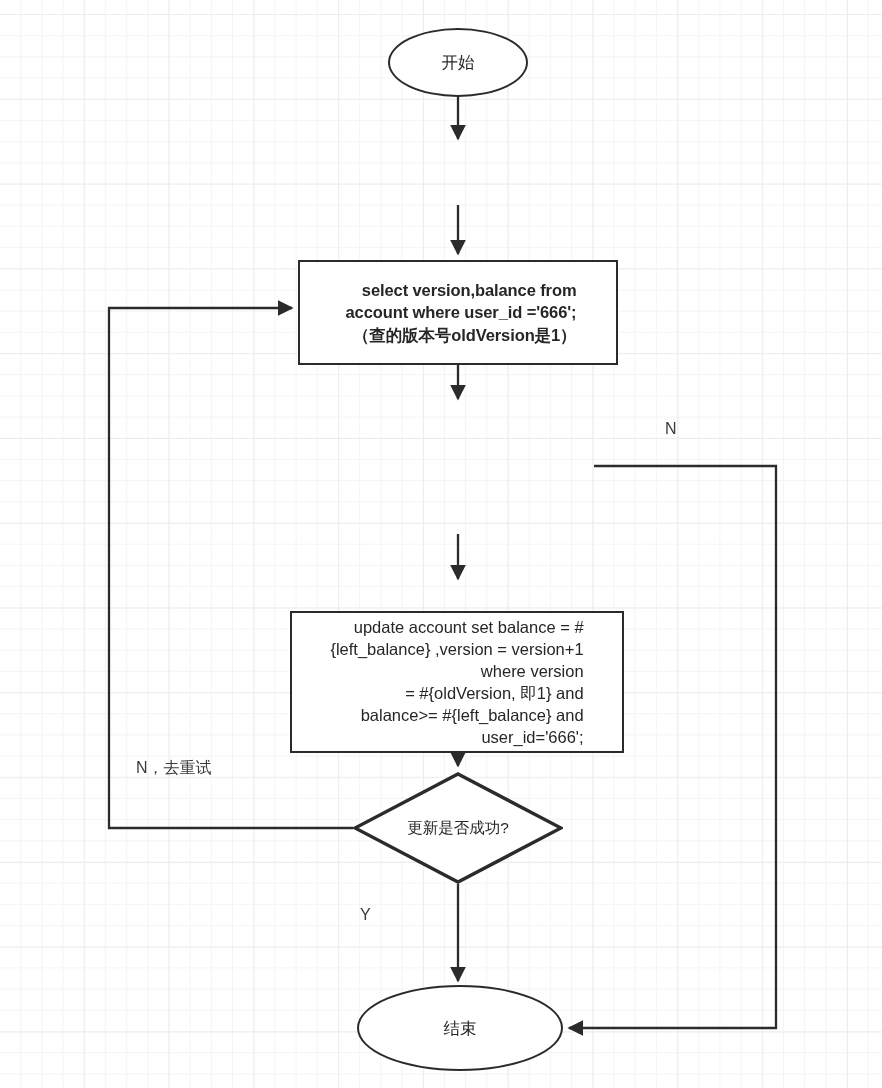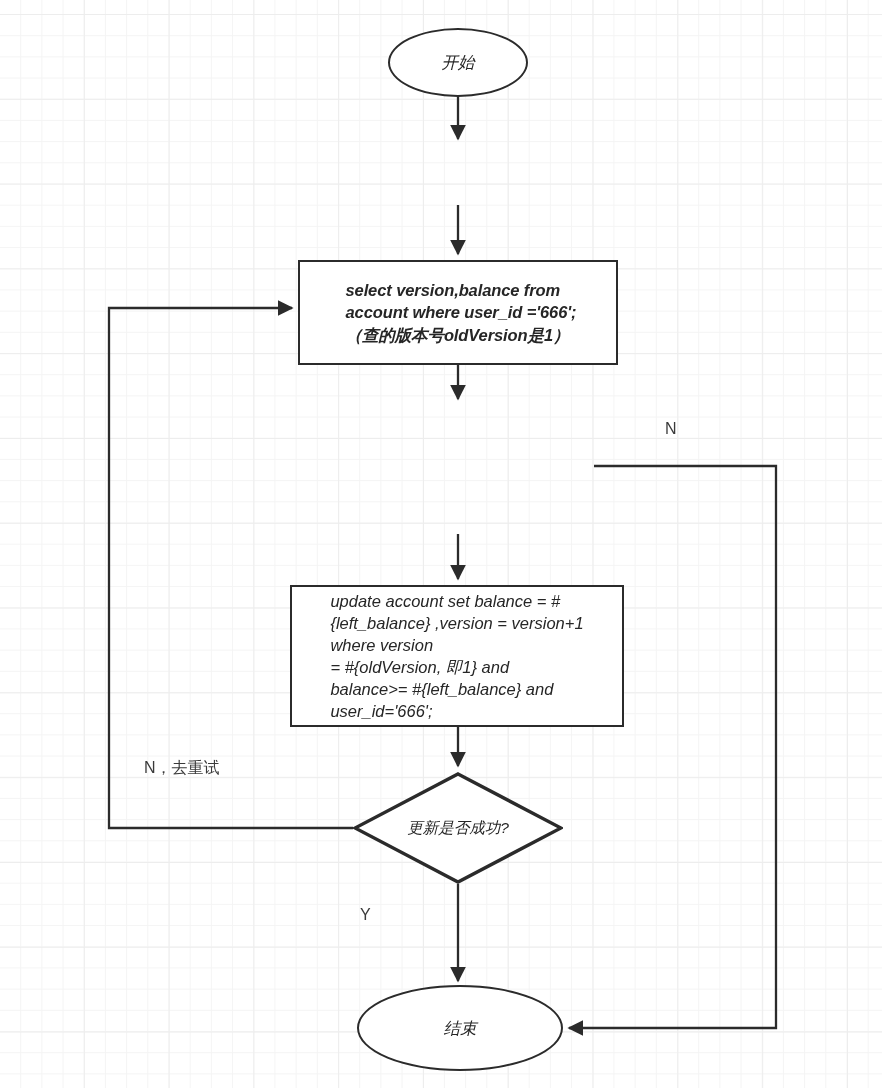--- a/index.html
+++ b/index.html
@@ -34,23 +34,22 @@
     top: 0;
     width: 882px;
     height: 1088px;
   }
   .node {
     position: absolute;
     box-sizing: border-box;
     display: flex;
     align-items: center;
     justify-content: center;
-    text-align: left;
+    text-align: right;
     color: #262626;
-    font-style: italic;
   }
   .node .txt {
     white-space: pre-line;
     line-height: 1.34;
   }
   .terminator {
     border: 2.4px solid #2b2b2b;
     border-radius: 50%;
     background: #ffffff;
     font-size: 16.5px;
@@ -118,21 +117,21 @@
   </div>
 
 
   <div class="node process bold" style="left:298px; top:260px; width:320px; height:105px;padding-left:6px;">
     <span class="txt">select version,balance from
 account where user_id ='666';
 （查的版本号oldVersion是1）</span>
   </div>
 
 
-  <div class="node process" style="left:290px; top:585px; width:334px; height:142px;">
+  <div class="node process" style="left:290px; top:611px; width:334px; height:142px;">
     <span class="txt">update account set balance = #
 {left_balance} ,version = version+1
 where version
 = #{oldVersion, 即1} and
 balance&gt;= #{left_balance} and
 user_id='666';</span>
   </div>
 
   <div class="node decision" style="left:353px; top:772px; width:210px; height:112px;">
     <svg class="dshape" viewBox="0 0 210 112" preserveAspectRatio="none">
@@ -140,17 +139,17 @@
     </svg>
     <span class="txt">更新是否成功?</span>
   </div>
 
   <div class="node terminator" style="left:357px; top:985px; width:206px; height:86px;">
     <span class="txt">结束</span>
   </div>
 
   <div class="edge-label" style="left:665px; top:420px;">N</div>
 
-  <div class="edge-label" style="left:144px; top:758px;">N，去重试</div>
+  <div class="edge-label" style="left:136px; top:758px;">N，去重试</div>
 
   <div class="edge-label" style="left:360px; top:906px;">Y</div>
 
 </div>
 
 </body></html>

